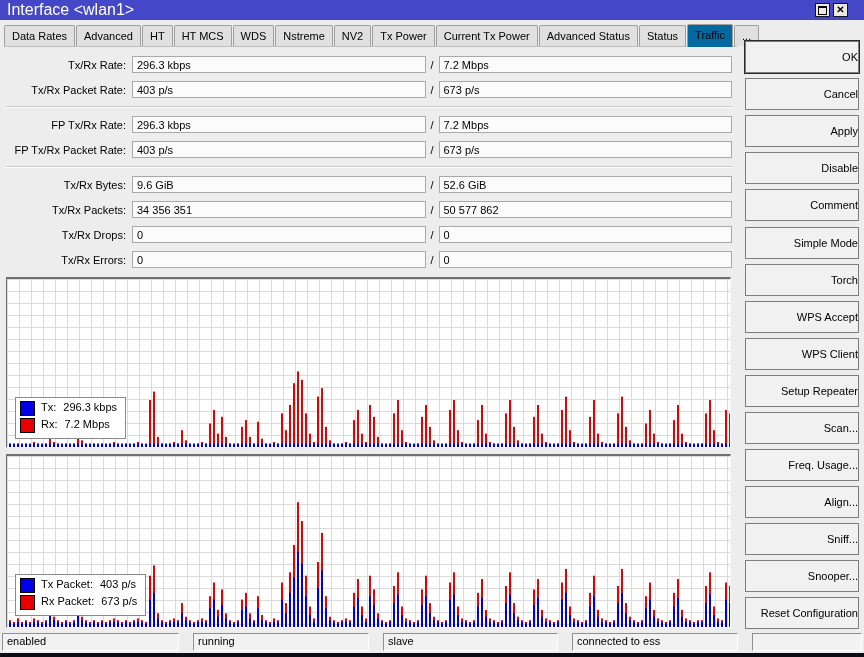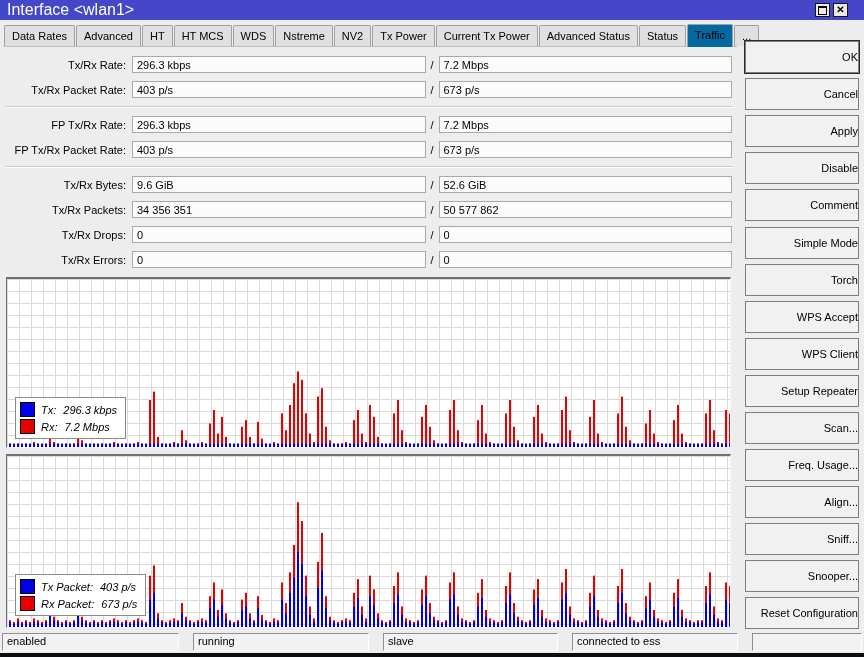--- a/index.html
+++ b/index.html
@@ -38,21 +38,21 @@
   #chart2{top:454px;height:174px;}
   .plot{position:absolute;top:0;left:0;right:0;bottom:0;
     background-image:
       repeating-linear-gradient(to right,#dadada 0 1px,transparent 1px 12px),
       repeating-linear-gradient(to bottom,#dadada 0 1px,transparent 1px 12px);}
   .plot svg{position:absolute;left:0;bottom:0;}
   .legend{position:absolute;left:8px;background:#fff;border:1px solid #8a8a8a;
     padding:3px 8px 3px 4px;z-index:3;}
   #chart1 .legend{bottom:8px;}
   #chart2 .legend{bottom:11px;}
-  .lrow{display:flex;align-items:center;height:17px;white-space:nowrap;font-style:italic;}
+  .lrow{display:flex;height:17px;white-space:nowrap;}
   .lswatch{width:13px;height:13px;border:1px solid #000;margin-right:6px;box-sizing:content-box;}
   .lname{margin-right:7px;}
   
   .side{position:absolute;top:41px;left:745px;width:114px;}
   .btn{display:block;width:100%;height:32px;margin:0 0 5px 0;background:#f1f1f1;
     border:1px solid #7d7d7d;font-family:"Liberation Sans",sans-serif;font-size:11px;
     text-align:right;padding:0;box-sizing:border-box;cursor:default;}
   .btn.default{outline:1px solid #2a2a2a;}
   .btn.gap5{margin-top:5px;}
   .btn.gap6{margin-top:6px;}

